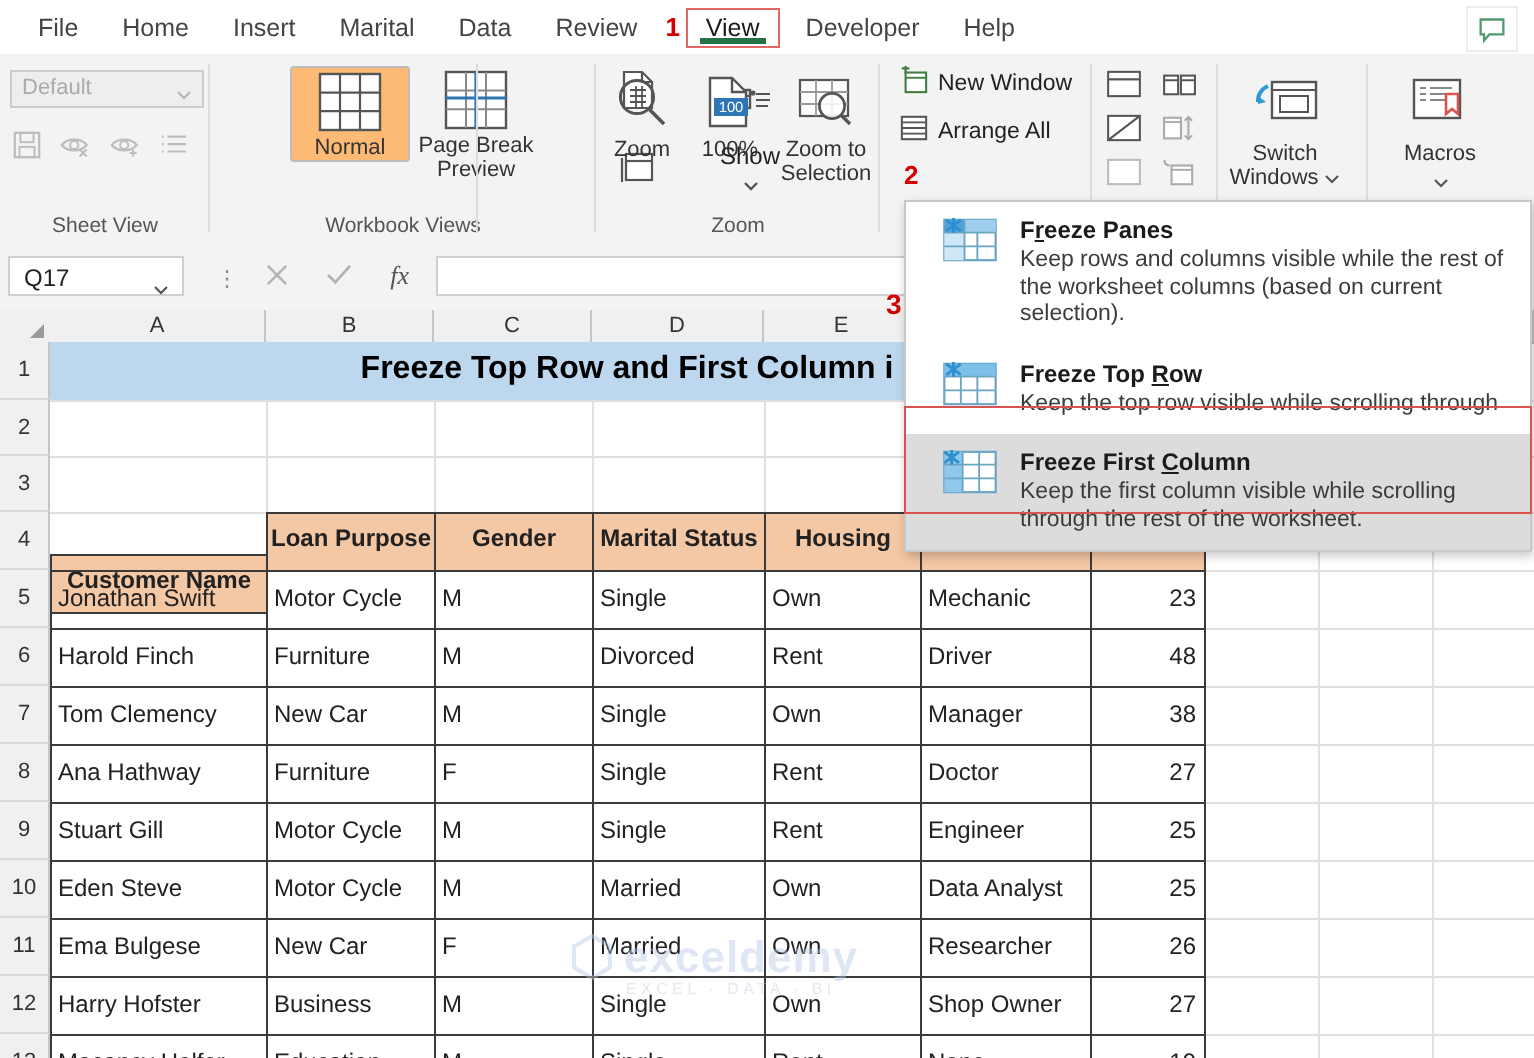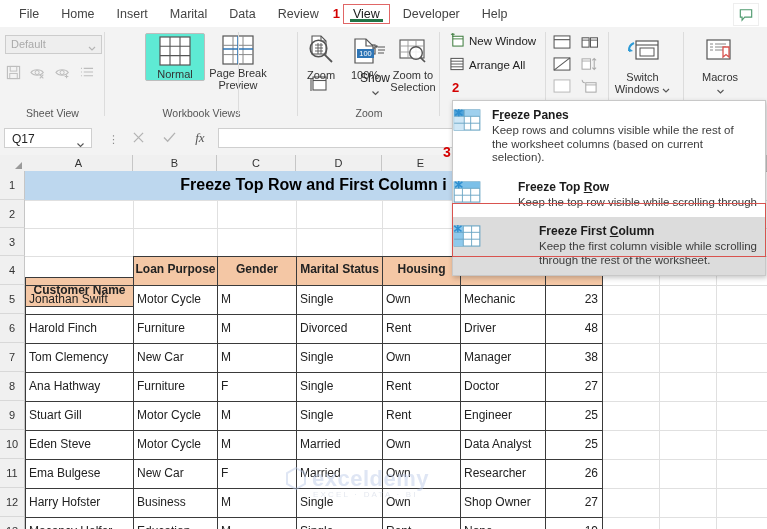--- a/index.html
+++ b/index.html
@@ -34,21 +34,21 @@
   
   .sv-combo{position:absolute;left:5px;top:8px;width:90px;height:17px;background:#eee;
      border:1px solid #ccc;color:#aaa;font-size:11px;line-height:17px;padding-left:5px;}
   .sv-combo .carr{position:absolute;right:5px;top:4px;}
   .sv-icons{position:absolute;left:6px;top:38px;display:flex;gap:9px;align-items:center;}
 
   
   .wbbtn{position:absolute;width:58px;text-align:center;top:6px;}
   .wbbtn .ic{height:34px;display:flex;align-items:center;justify-content:center;}
   .wbbtn .lb{font-size:11px;color:#333;line-height:12px;}
-  .wbbtn.sel{background:#5eead4;border:1px solid #bdbdbd;border-radius:2px;}
+  .wbbtn.sel{background:#fdba74;border:1px solid #bdbdbd;border-radius:2px;}
   .smallicons{position:absolute;left:205px;top:8px;}
   .showbtn{position:absolute;left:245px;top:10px;width:50px;text-align:center;}
 
   
   .zbtn{position:absolute;top:6px;text-align:center;}
   .zbtn .ic{height:36px;display:flex;align-items:center;justify-content:center;}
   .zbtn .lb{font-size:11px;color:#333;line-height:12px;}
 
   
   .wrow{position:absolute;font-size:11.5px;color:#222;display:flex;align-items:center;gap:5px;white-space:nowrap;}
@@ -91,21 +91,21 @@
 
   
   .wm{position:absolute;left:285px;top:466px;width:215px;height:42px;opacity:.45;
       pointer-events:none;}
   .wm .t{font-size:22px;color:#b9c8e8;font-weight:bold;letter-spacing:.5px;}
   .wm .s{font-size:8px;color:#c3cbdc;letter-spacing:2.2px;margin-top:-2px;}
 
   
   .dropdown{position:absolute;left:452px;top:100px;width:312px;background:#fff;
      border:1px solid #c8c8c8;box-shadow:1px 2px 5px rgba(0,0,0,.22);}
-  .ditem{display:flex;gap:9px;padding:7px 8px 8px 0;position:relative;justify-content:space-between;}
+  .ditem{display:flex;gap:9px;padding:7px 8px 8px 18px;position:relative;}
   .ditem.hl{background:#dcdcdc;}
   .ditem .dtitle{font-size:12px;color:#1b1b1b;font-weight:bold;line-height:14px;}
   .ditem .dtitle u{text-decoration:underline;}
   .ditem .ddesc{font-size:11.5px;color:#3c3c3c;line-height:13.5px;margin-top:2px;}
   .redbox{position:absolute;border:1px solid #d9534f;pointer-events:none;}
   .step3{position:absolute;left:443px;top:144px;color:#d40000;font-weight:bold;font-size:14px;}
   .icon-fp{width:30px;height:24px;flex:0 0 30px;position:relative;margin-top:1px;}
 </style>
 </head>
 <body>

